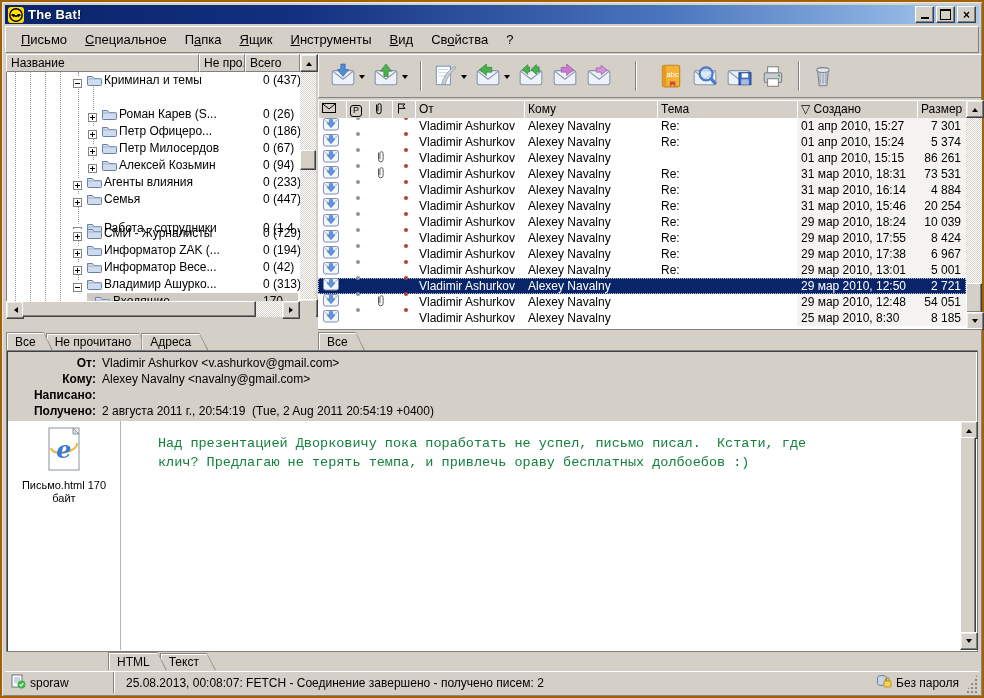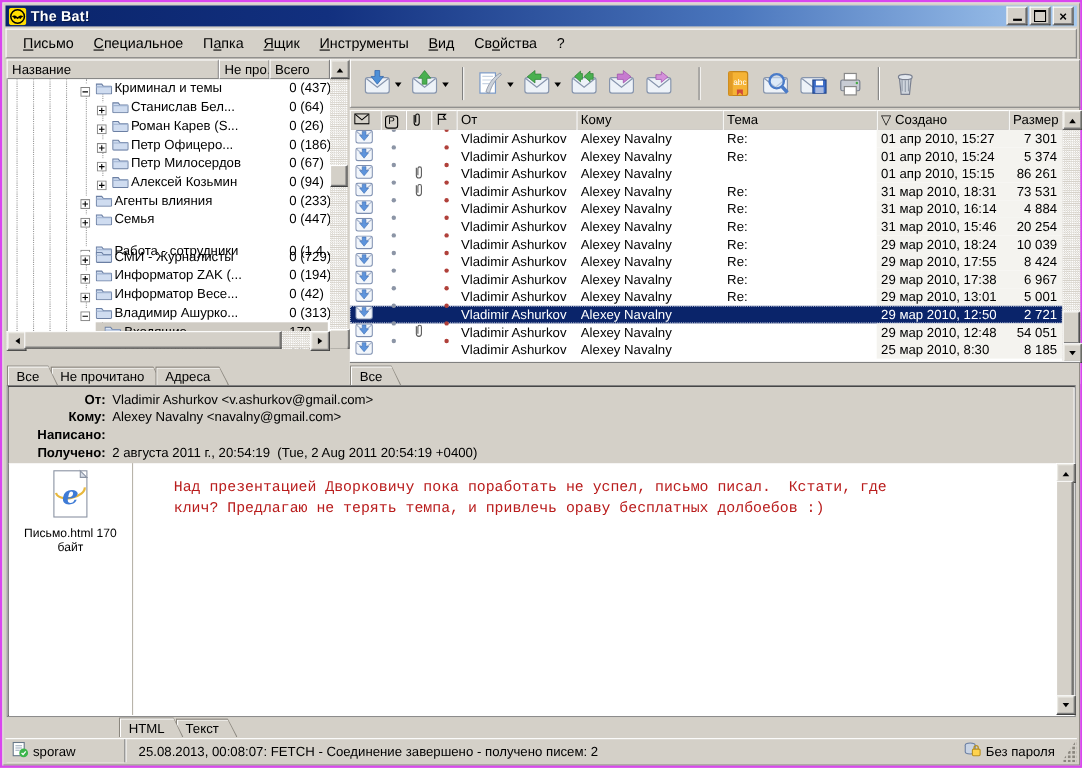--- a/index.html
+++ b/index.html
@@ -1,17 +1,17 @@
 <!DOCTYPE html>
 <html><head>
 <meta charset="utf-8">
 <style>
   html,body{margin:0;padding:0;width:984px;height:698px;overflow:hidden;
     font-family:"Liberation Sans",sans-serif;font-size:12px;color:#000;background:#d4d0c8;}
-  .app{position:absolute;inset:0;background:#d4d0c8;border:2px solid #d946ef;
+  .app{position:absolute;inset:0;background:#d4d0c8;border:2px solid #a16207;
     box-shadow:inset 1px 1px 0 #eceae4, inset -1px -1px 0 #8a867e;}
   
   .titlebar{position:absolute;top:3px;left:3px;right:3px;height:19px;
     background:linear-gradient(90deg,#0a246a 0%,#12307f 30%,#4a76bd 68%,#a6caf0 100%);
     display:flex;align-items:center;padding:0 3px;}
   .titlebar .ticon16{width:16px;height:16px;margin-right:4px;flex:none;}
   .title-text{color:#fff;font-weight:bold;font-size:13px;letter-spacing:.2px;flex:1;
     text-shadow:1px 1px 0 rgba(0,0,0,.4);}
   .winbtns{display:flex;gap:2px;}
   .wbtn{width:17px;height:15px;background:#d4d0c8;border:1px solid;
@@ -104,21 +104,21 @@
   .hrow{display:flex;line-height:16px;white-space:pre;}
   .hlab{width:88px;text-align:right;font-weight:bold;flex:none;}
   .hval{padding-left:6px;}
   .body-area{position:absolute;top:70px;left:1px;right:1px;bottom:1px;background:#fff;}
   .attach-col{position:absolute;left:0;top:0;bottom:0;width:112px;border-right:1px solid #b8b4aa;
     text-align:center;}
   .attach-item{margin-top:5px;display:inline-block;width:92px;}
   .attach-label{font-size:11px;line-height:13px;margin-top:2px;word-wrap:break-word;}
   .body-text{position:absolute;left:113px;right:16px;top:0;bottom:0;padding:13px 10px 0 37px;
     font-family:"Liberation Mono","DejaVu Sans Mono",monospace;font-size:13.5px;line-height:19px;
-    color:#b91c1c;white-space:pre;overflow:hidden;}
+    color:#15803d;white-space:pre;overflow:hidden;}
   .body-vscroll{right:0;top:0;width:16px;bottom:0;}
   
   .view-tabs{position:absolute;left:4px;right:4px;bottom:26px;height:18px;display:flex;
     align-items:flex-end;padding-left:102px;background:#d4d0c8;}
   .statusbar{position:absolute;left:3px;right:3px;bottom:3px;height:21px;display:flex;
     border-top:1px solid #fff;align-items:stretch;}
   .scell{display:flex;align-items:center;padding:0 6px;gap:4px;white-space:nowrap;}
   .s-acc{width:96px;border-right:1px solid #808080;box-shadow:1px 0 0 #fff;}
   .s-msg{flex:1;padding-left:12px;}
   .s-pass{width:102px;justify-content:flex-end;}
@@ -185,33 +185,20 @@
               <rect x="0.5" y="0.5" width="8" height="8" fill="#fff" stroke="#848484"></rect>
               <path d="M2 4.5 h5" stroke="#000"></path>
             </svg></span>
           <span class="tfold" style="left: 80px;"><svg width="15" height="12">
               <path d="M0.5 2.5 h5 l1.5 2 h6.7 a.8 .8 0 0 1 .8 .8 v5.2 a1 1 0 0 1 -1 1 h-12 a1 1 0 0 1 -1 -1 z" fill="#cfdcf0" stroke="#6b7fa3"></path>
               <path d="M0.5 5 h13.9" stroke="#9fb2d0"></path>
             </svg></span>
           <span class="lbl" style="left: 97px;">Криминал и темы</span>
           <span class="cnt">0 (437)</span>
         </div>
-        <div class="trow" style="top: 17px;">
-          <span class="texp" style="left: 81px;"><svg width="9" height="9">
-              <rect x="0.5" y="0.5" width="8" height="8" fill="#fff" stroke="#848484"></rect>
-              <path d="M2 4.5 h5" stroke="#000"></path>
-              <path d="M4.5 2 v5" stroke="#000"></path>
-            </svg></span>
-          <span class="tfold" style="left: 95px;"><svg width="15" height="12">
-              <path d="M0.5 2.5 h5 l1.5 2 h6.7 a.8 .8 0 0 1 .8 .8 v5.2 a1 1 0 0 1 -1 1 h-12 a1 1 0 0 1 -1 -1 z" fill="#cfdcf0" stroke="#6b7fa3"></path>
-              <path d="M0.5 5 h13.9" stroke="#9fb2d0"></path>
-            </svg></span>
-          <span class="lbl" style="left: 112px;">Станислав Бел...</span>
-          <span class="cnt">0 (64)</span>
-        </div>
         <div class="trow" style="top: 34px;">
           <span class="texp" style="left: 81px;"><svg width="9" height="9">
               <rect x="0.5" y="0.5" width="8" height="8" fill="#fff" stroke="#848484"></rect>
               <path d="M2 4.5 h5" stroke="#000"></path>
               <path d="M4.5 2 v5" stroke="#000"></path>
             </svg></span>
           <span class="tfold" style="left: 95px;"><svg width="15" height="12">
               <path d="M0.5 2.5 h5 l1.5 2 h6.7 a.8 .8 0 0 1 .8 .8 v5.2 a1 1 0 0 1 -1 1 h-12 a1 1 0 0 1 -1 -1 z" fill="#cfdcf0" stroke="#6b7fa3"></path>
               <path d="M0.5 5 h13.9" stroke="#9fb2d0"></path>
             </svg></span>

